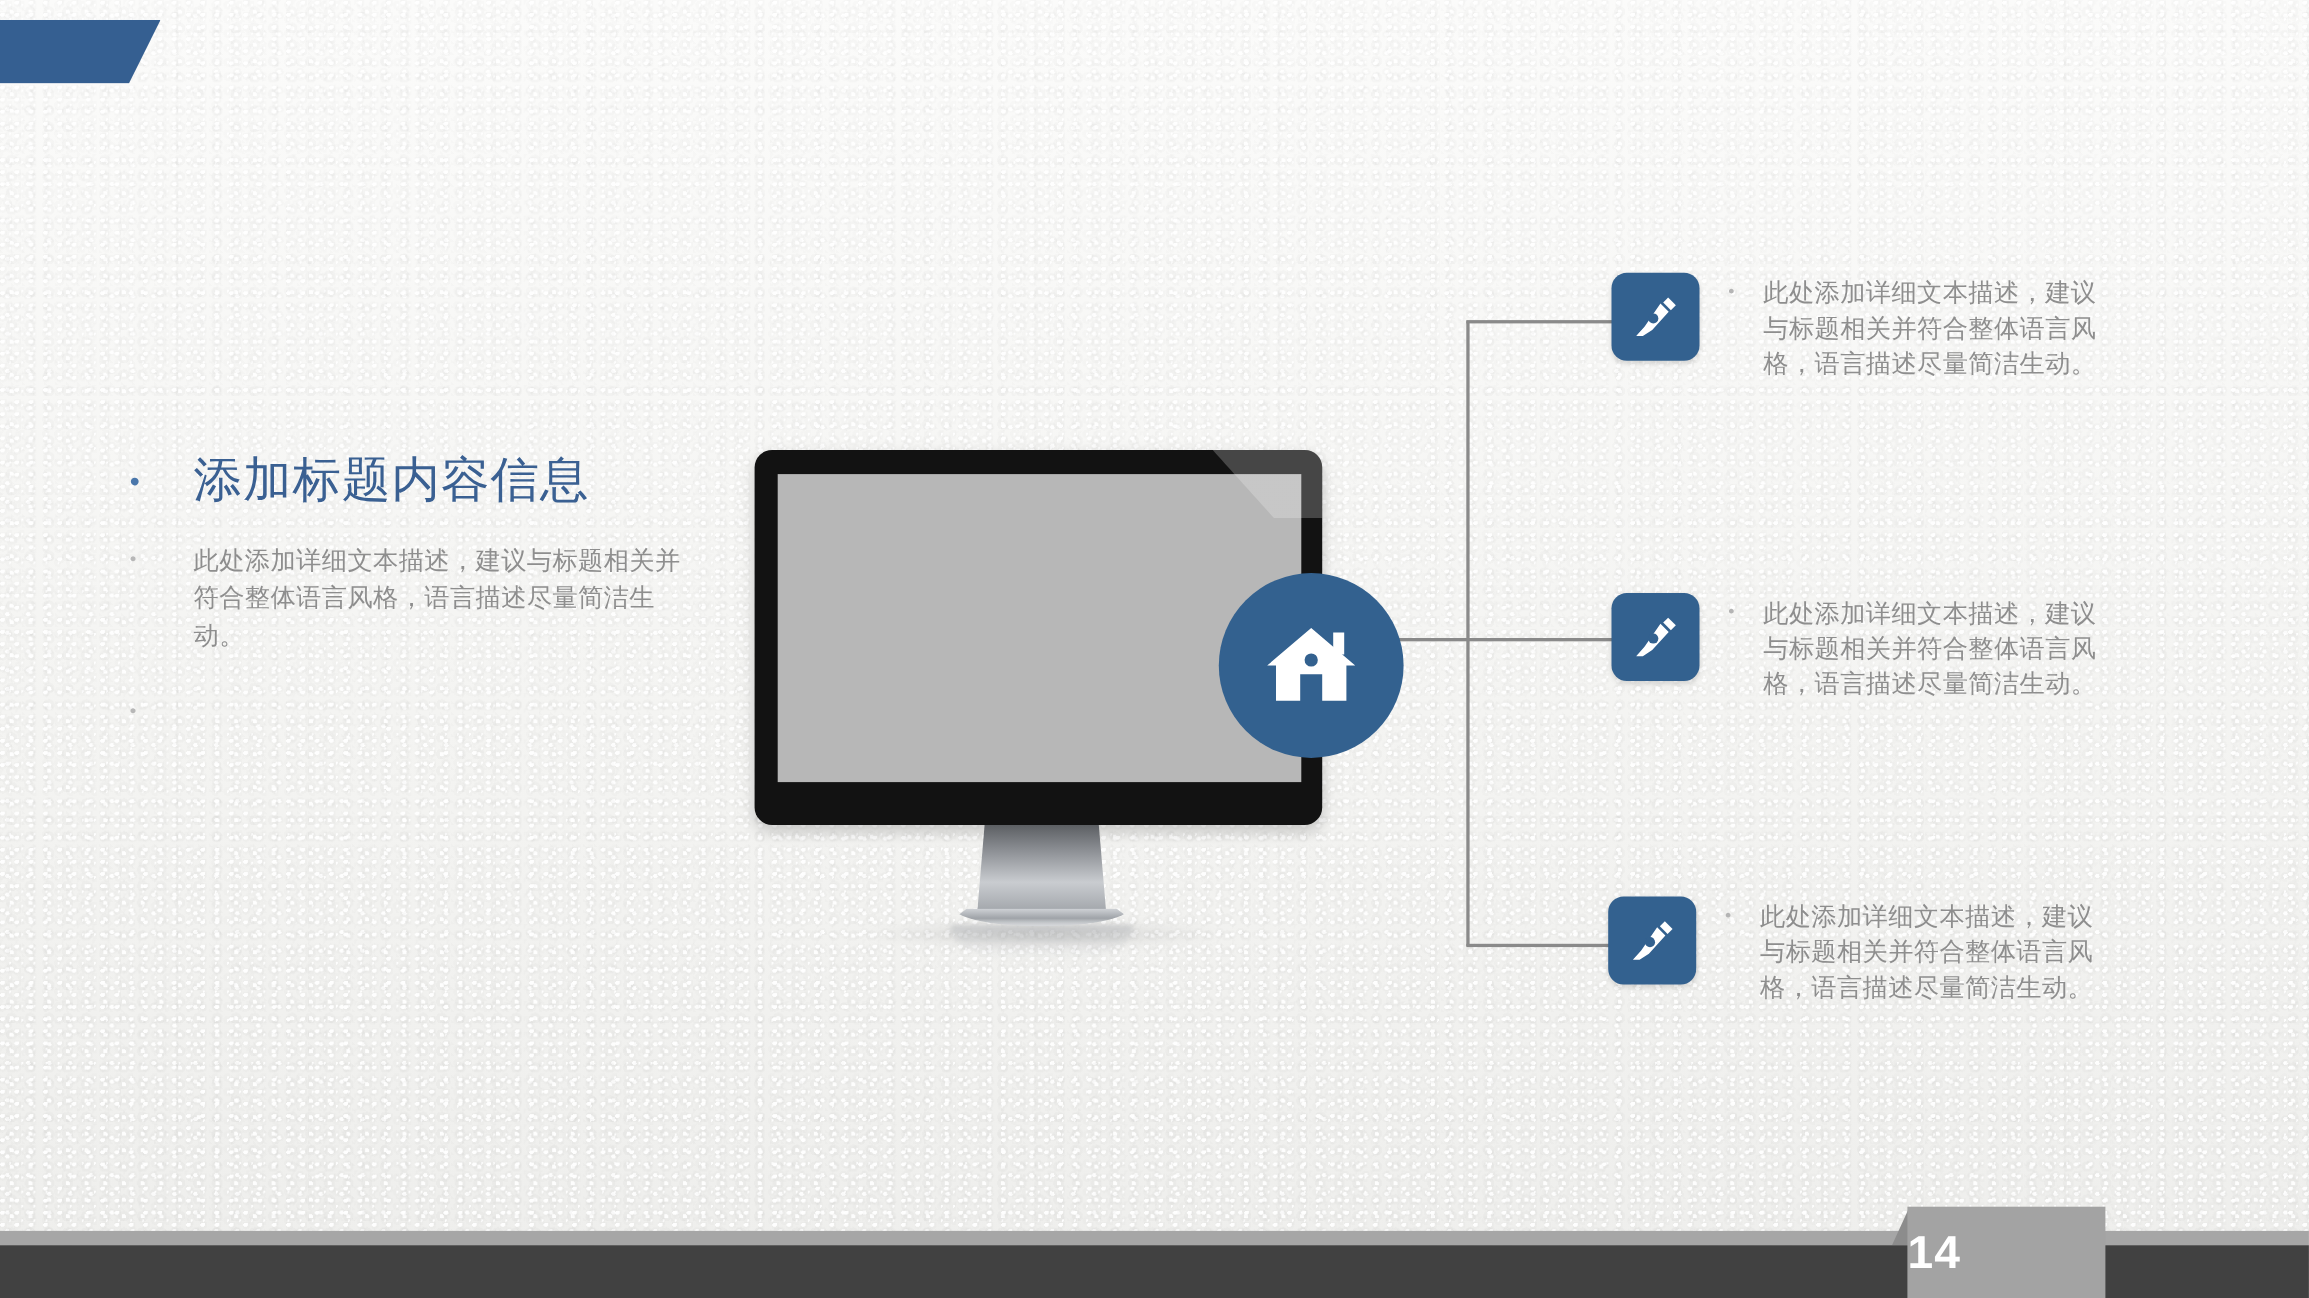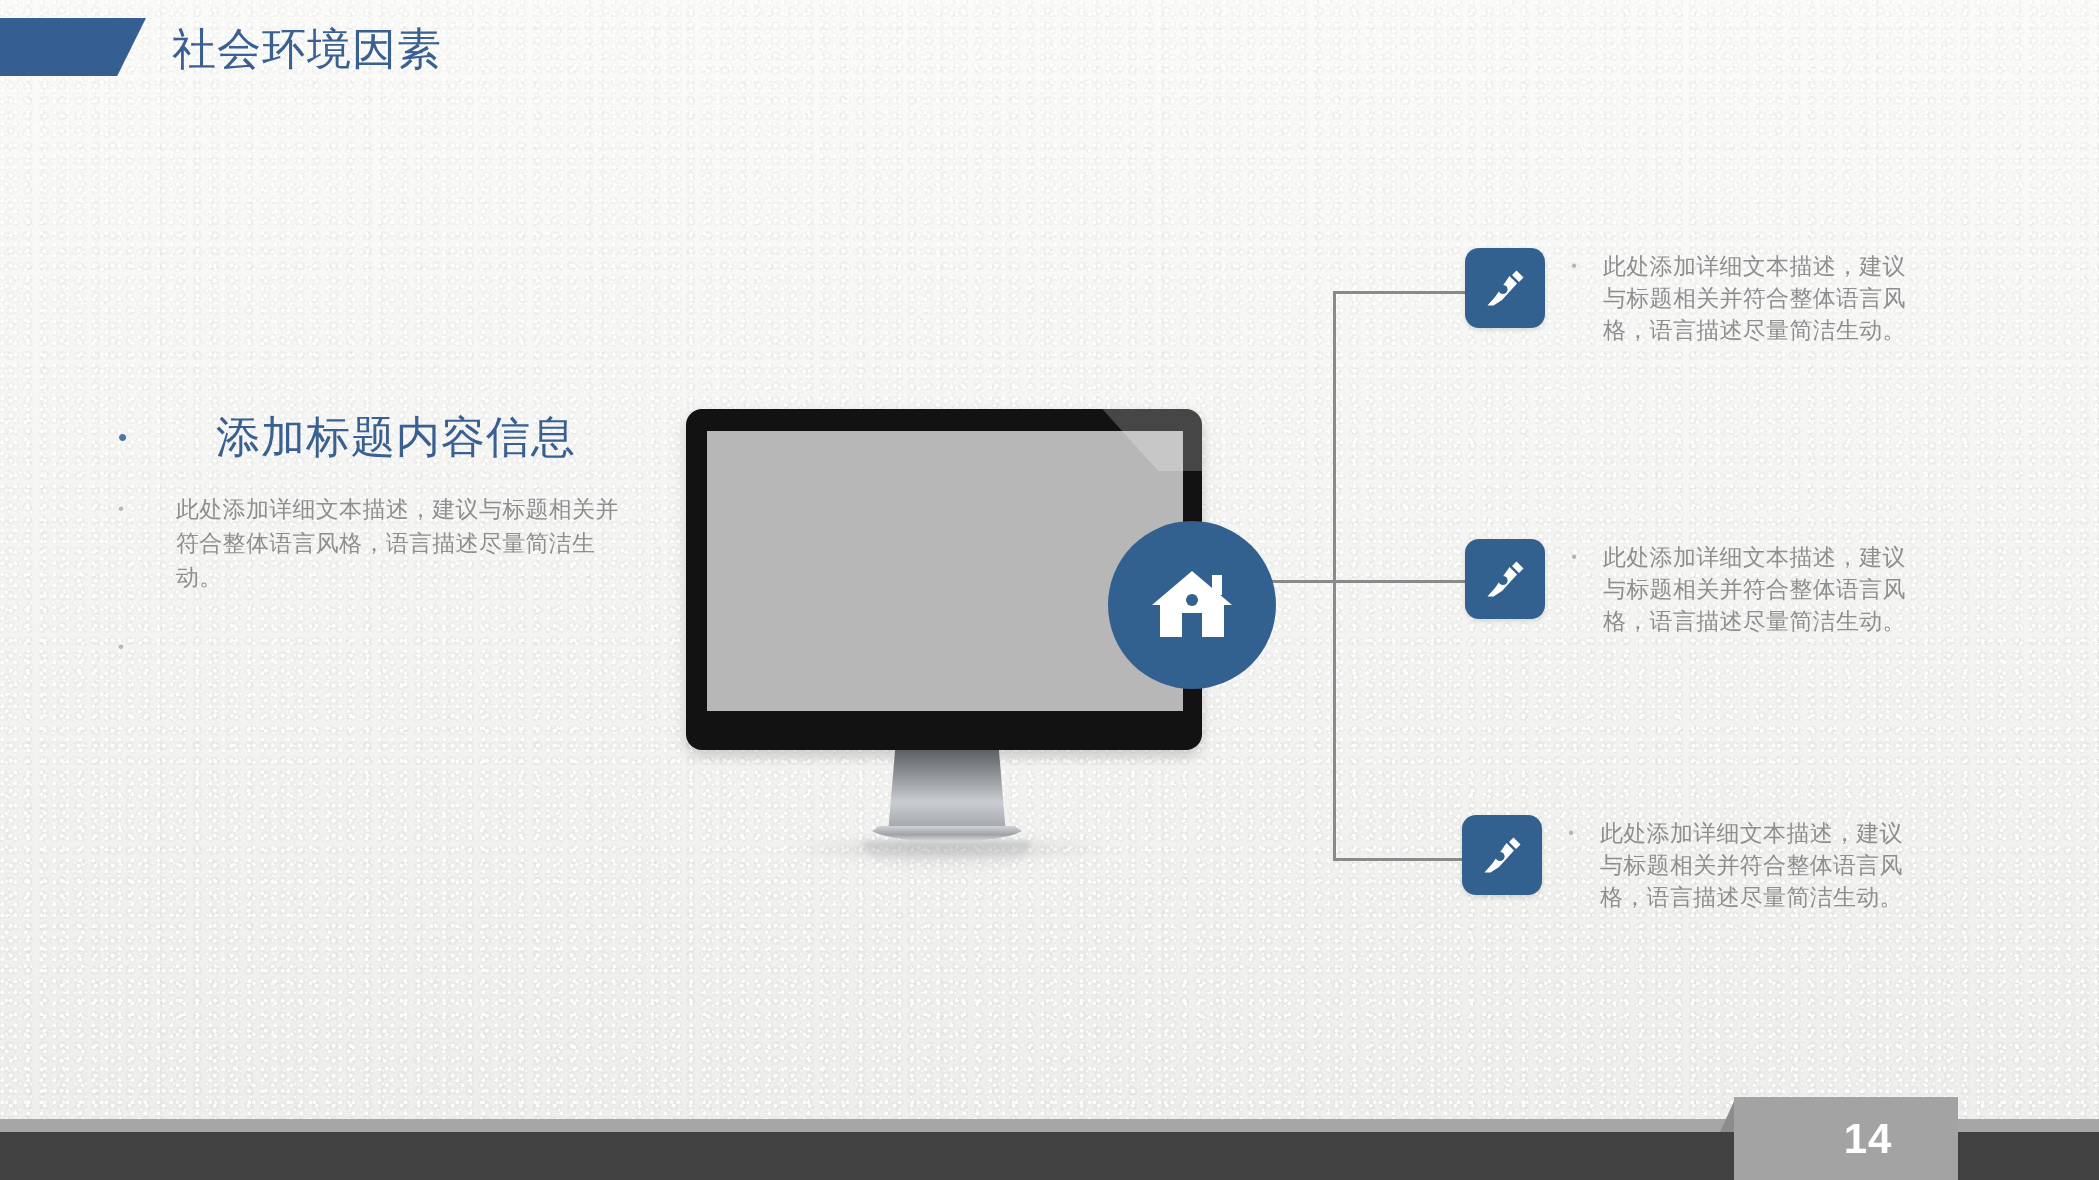--- a/index.html
+++ b/index.html
@@ -66,21 +66,20 @@
     line-height: 58px;
     width: 58px;
     flex: 0 0 58px;
     text-align: left;
   }
   .left-heading {
     font-size: 44px;
     line-height: 58px;
     color: #3a6092;
     letter-spacing: 1px;
-    margin-left: 40px;
   }
   .left-para-row {
     display: flex;
     align-items: flex-start;
     margin-top: 26px;
   }
   .bullet-dot-sm {
     color: #b7b7b7;
     font-size: 17px;
     line-height: 34px;
@@ -245,22 +244,21 @@
   }
   .page-box {
     position: absolute;
     left: 1734px;
     bottom: 0;
     width: 180px;
     height: 83px;
     background: #a3a3a3;
     display: flex;
     align-items: center;
-    justify-content: center;
-    padding-left: 44px;
+    justify-content: flex-start;
   }
   .page-box-notch {
     position: absolute;
     left: 1720px;
     bottom: 48px;
     width: 16px;
     height: 35px;
     background: #8c8c8c;
     clip-path: polygon(100% 0, 100% 100%, 0 100%);
   }
@@ -271,21 +269,20 @@
     line-height: 83px;
     letter-spacing: 1px;
   }
 </style>
 </head>
 <body>
 
 <div class="slide">
 
   <div class="hdr-shape"></div>
-  <div class="hdr-title">社会环境因素</div>
 
   <div class="left-col">
 
     <div class="left-heading-row">
       <span class="bullet-dot">•</span>
       <span class="left-heading">添加标题内容信息</span>
     </div>
 
     <div class="left-para-row">
       <span class="bullet-dot-sm">•</span>

